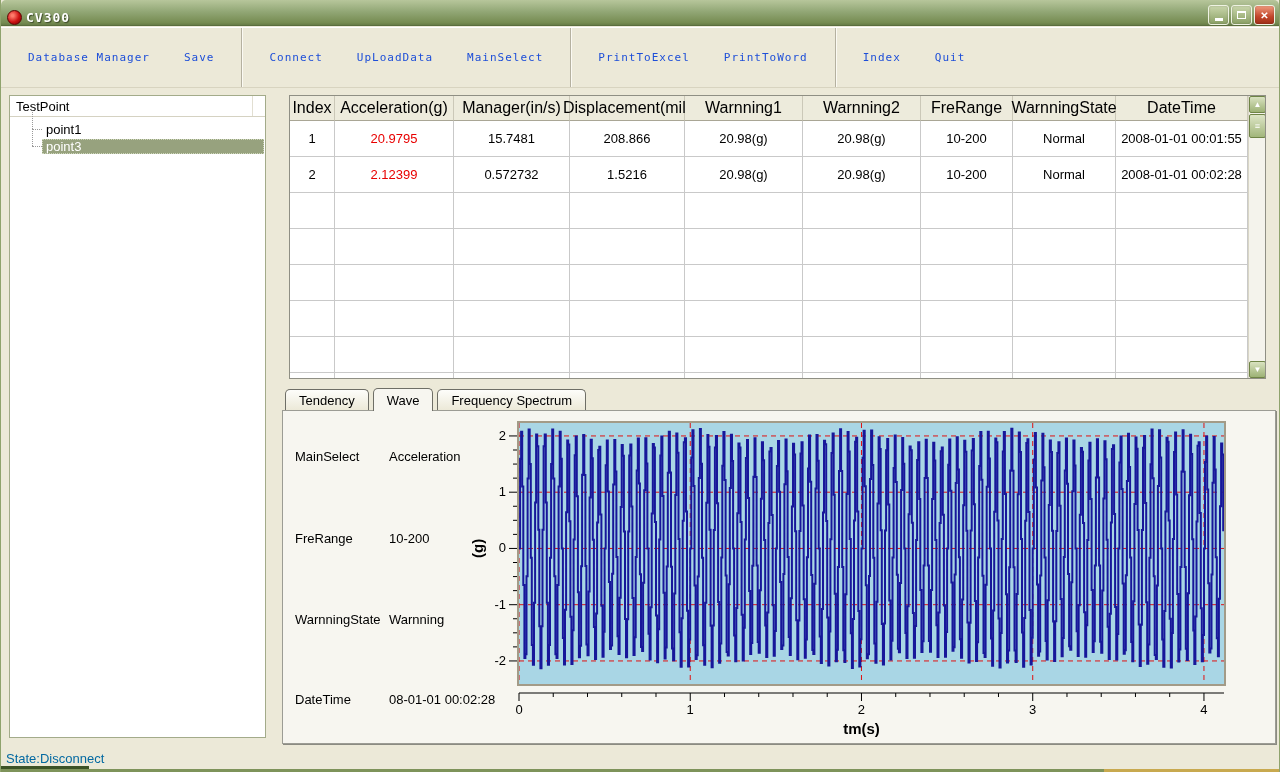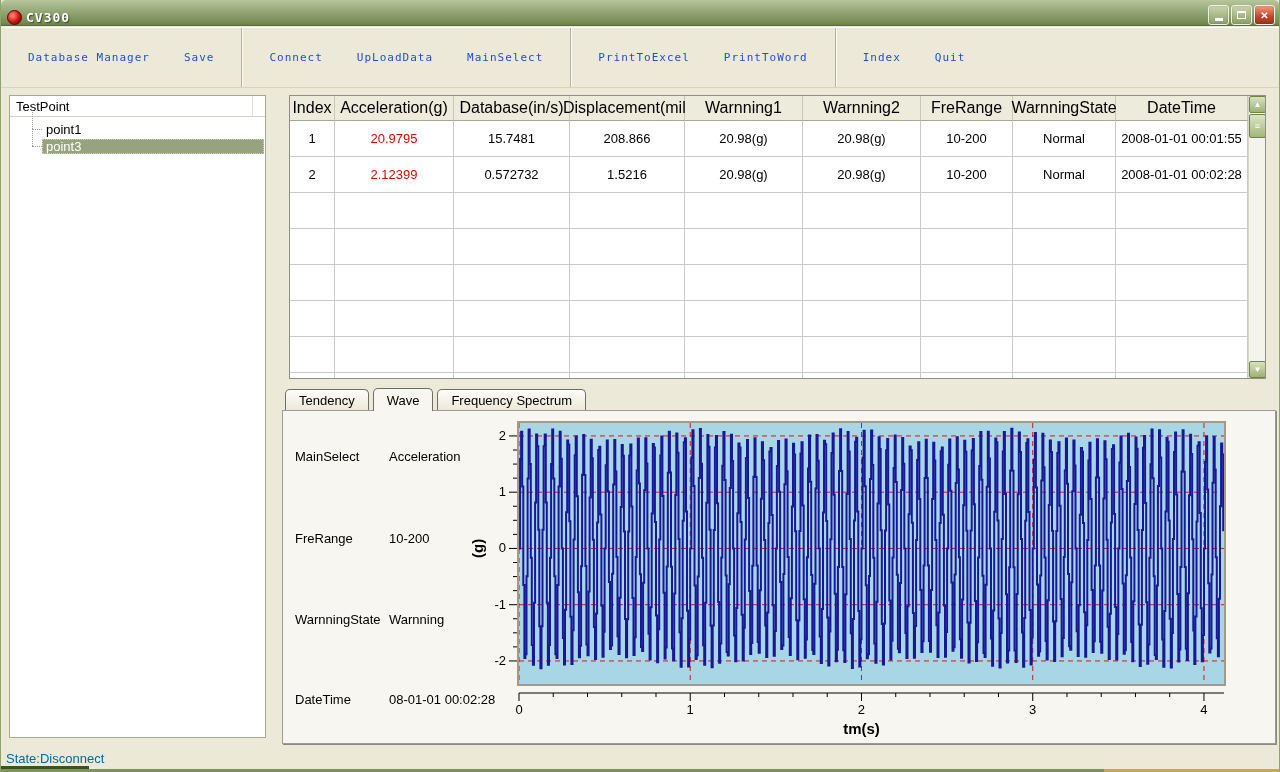--- a/index.html
+++ b/index.html
@@ -162,21 +162,21 @@
           <span class="tree-label">point3</span>
         </div>
       </div>
   </div>
 
   <div class="table-wrap">
     <div class="grid-table" id="grid-table">
         <div class="g-row g-h">
           <div class="cell">Index</div>
           <div class="cell">Acceleration(g)</div>
-          <div class="cell">Database(in/s)</div>
+          <div class="cell">Manager(in/s)</div>
           <div class="cell">Displacement(mil)</div>
           <div class="cell">Warnning1</div>
           <div class="cell">Warnning2</div>
           <div class="cell">FreRange</div>
           <div class="cell">WarnningState</div>
           <div class="cell">DateTime</div>
         </div>
         <div class="g-row g-r">
           <div class="cell">1</div>
           <div class="cell accel" style="color: rgb(232, 0, 0);">20.9795</div>

